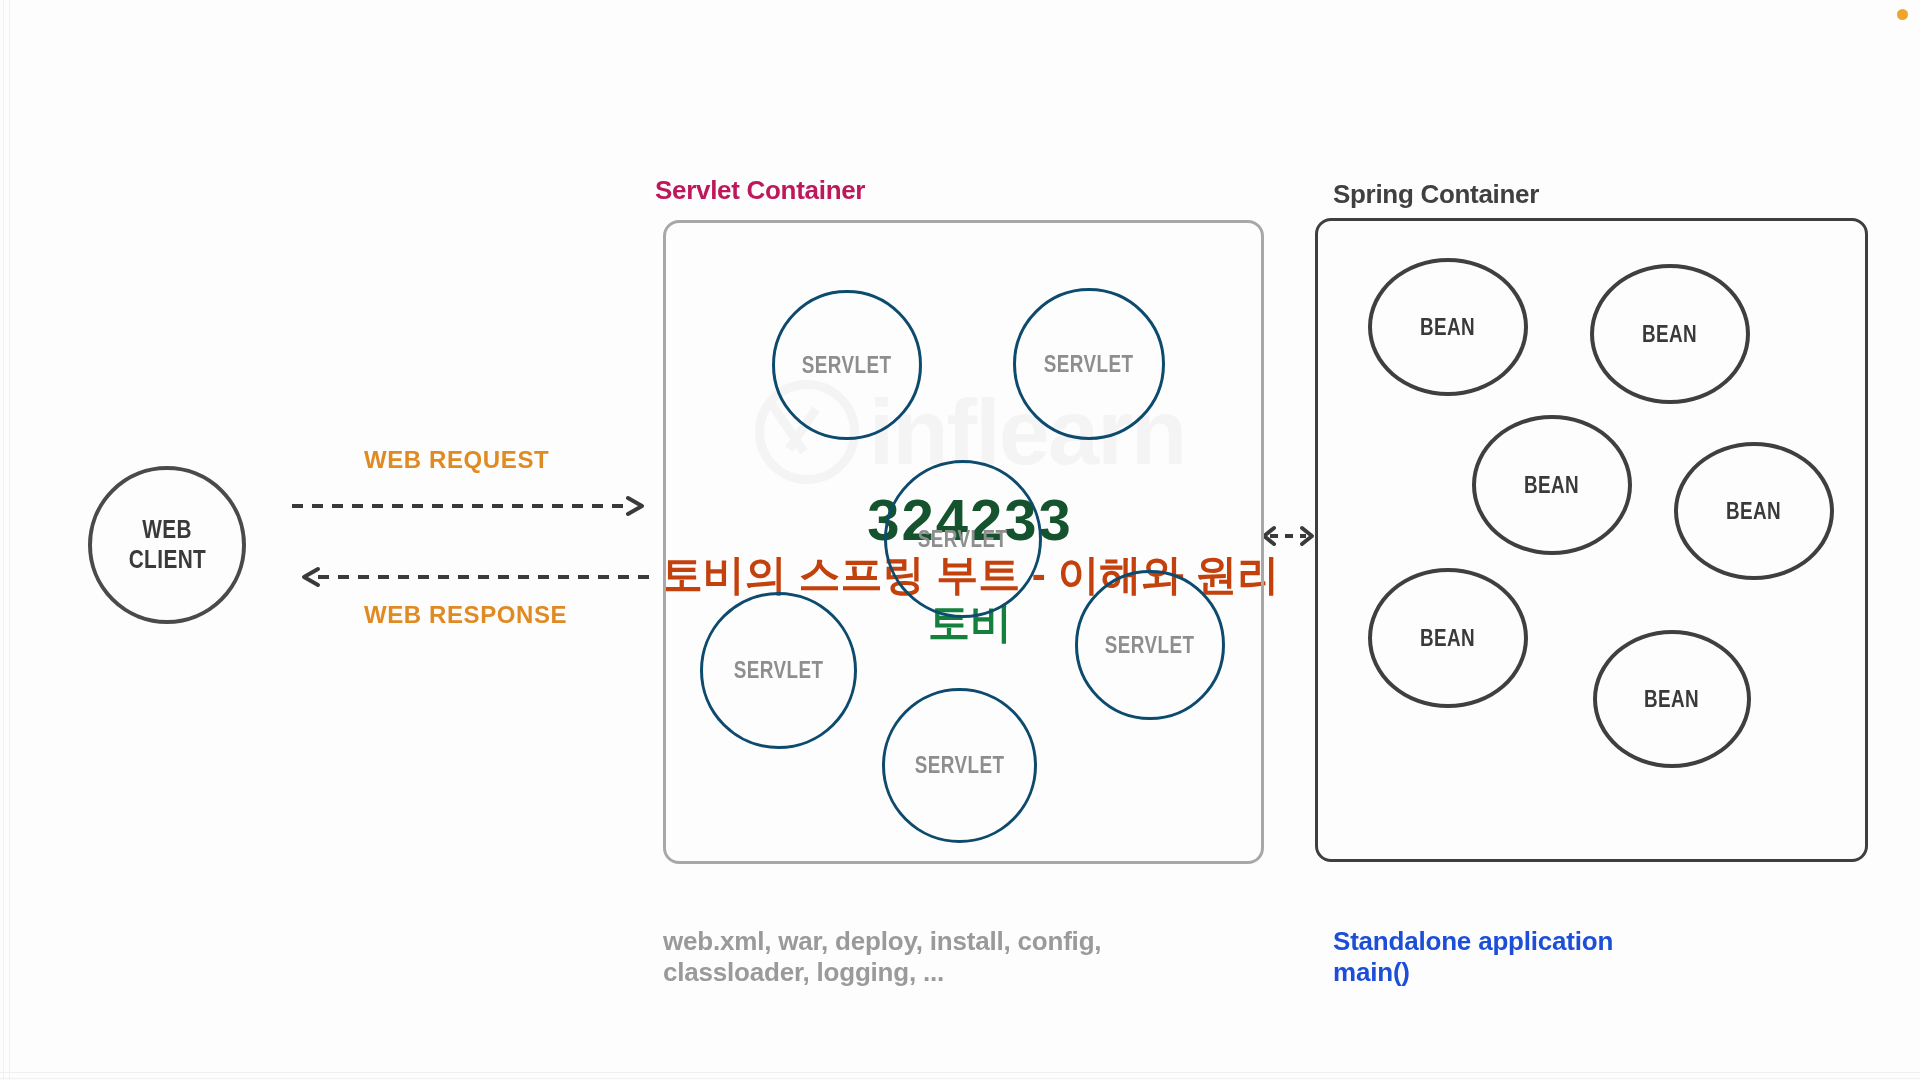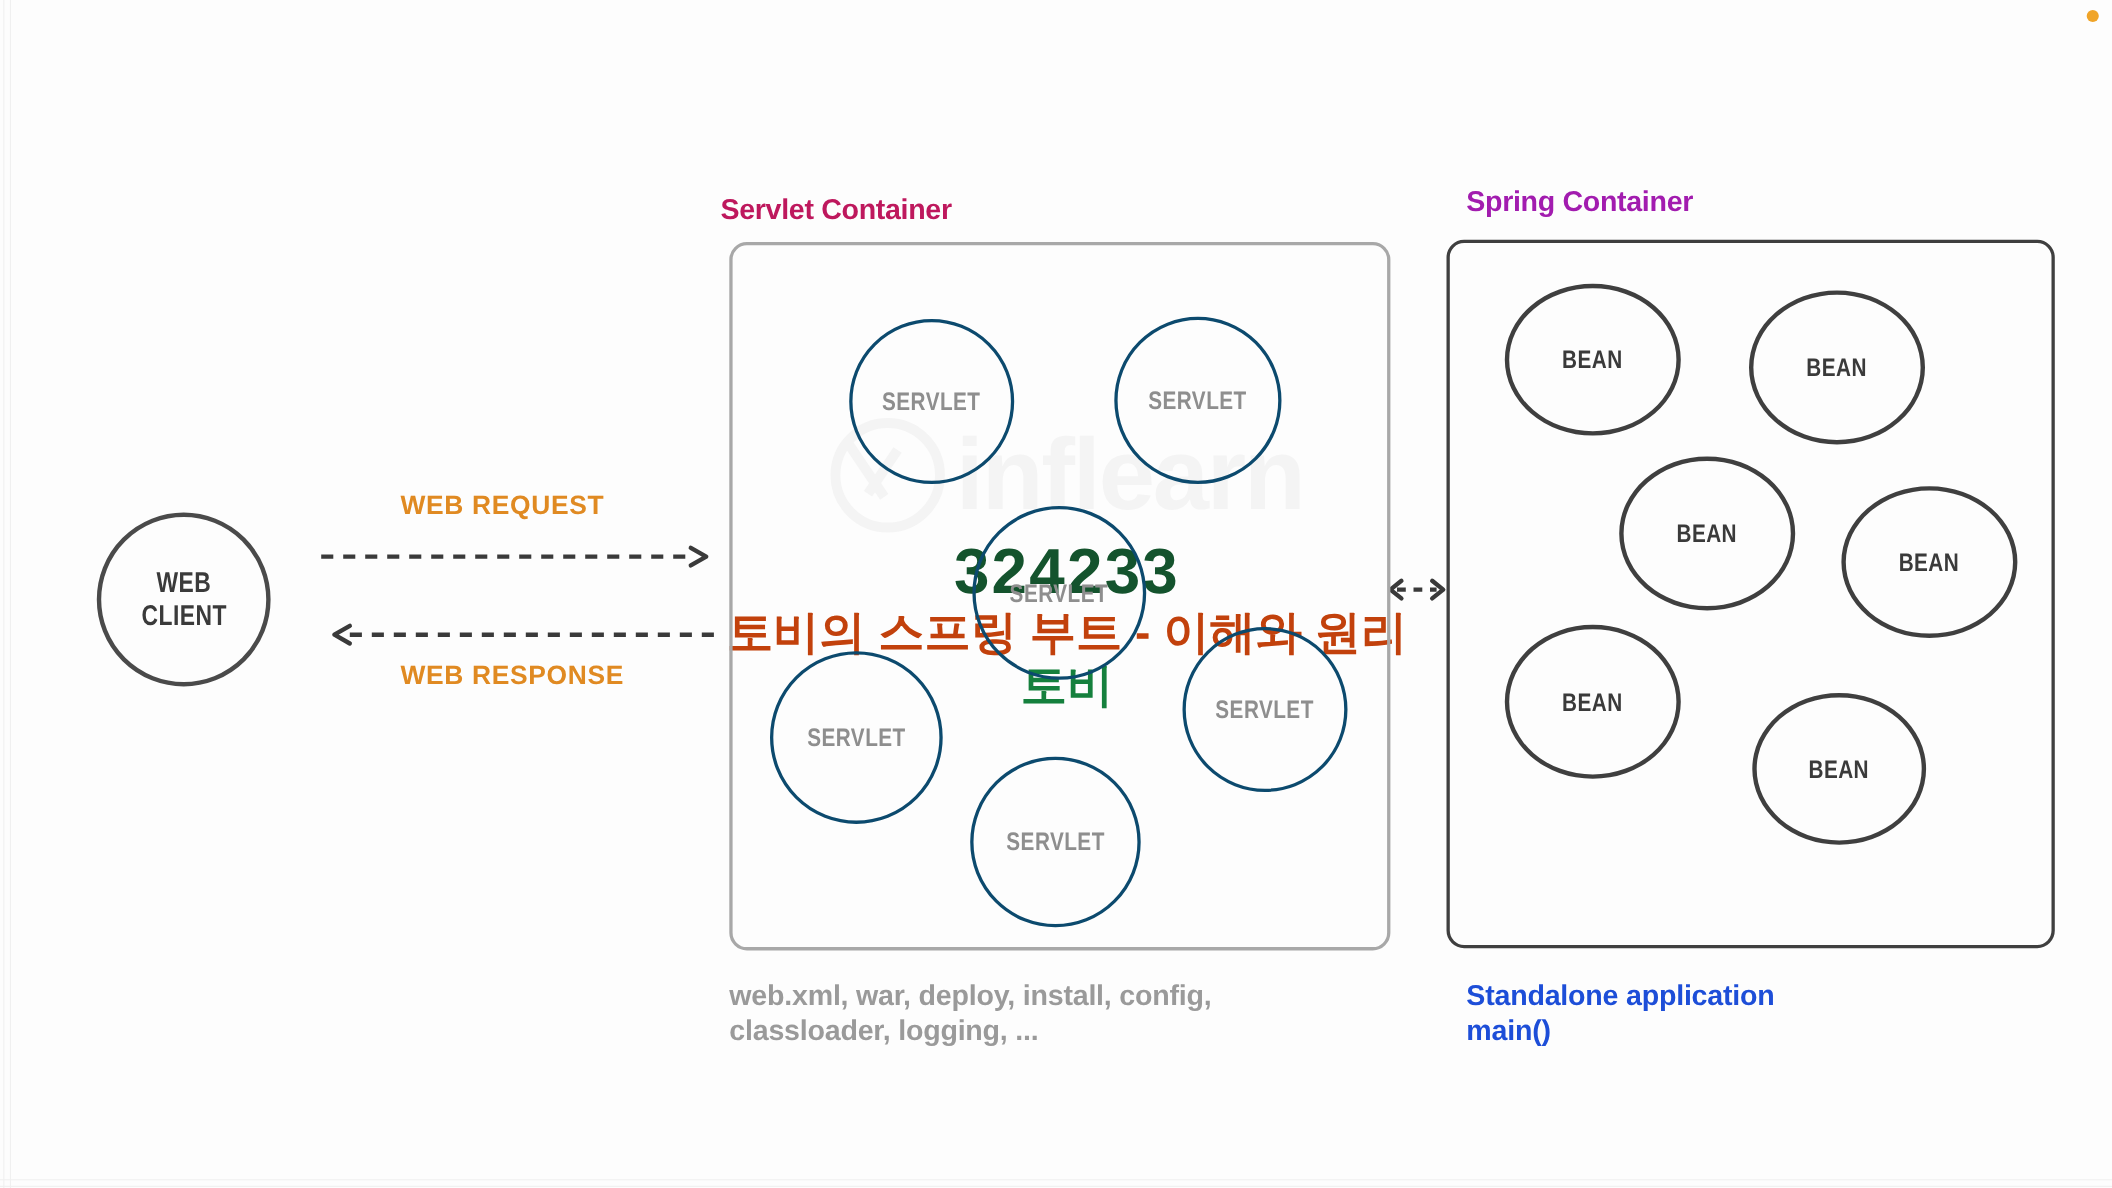--- a/index.html
+++ b/index.html
@@ -112,21 +112,21 @@
 
   
   .box-label {
     position: absolute;
     font-size: 26px;
     font-weight: 700;
     letter-spacing: -0.3px;
     white-space: nowrap;
   }
   #servlet-label { left: 655px; top: 175px; color: #be185d; }
-  #spring-label  { left: 1333px; top: 168px; color: #a21caf; }
+  #spring-label  { left: 1333px; top: 179px; color: #404040; }
 
   .container-box {
     position: absolute;
     border-radius: 16px;
     background: transparent;
   }
   #servlet-box {
     left: 663px;  top: 220px;
     width: 595px; height: 638px;
     border: 3px solid #a8a8a8;
@@ -209,20 +209,21 @@
   #res-arrow { left: 290px; top: 565px; }
   #bridge-arrow { left: 1258px; top: 523px; }
 
   
   .caption {
     position: absolute;
     font-size: 26px;
     font-weight: 700;
     line-height: 1.2;
     letter-spacing: -0.2px;
+    margin-top: 36px;
   }
   #servlet-caption { left: 663px; top: 890px; color: #9a9a9a; width: 560px; }
   #spring-caption  { left: 1333px; top: 890px; color: #1d4ed8; width: 480px; }
 </style>
 </head>
 <body>
 
 <div id="canvas">
 
   <div class="edge-line edge-left"></div>

